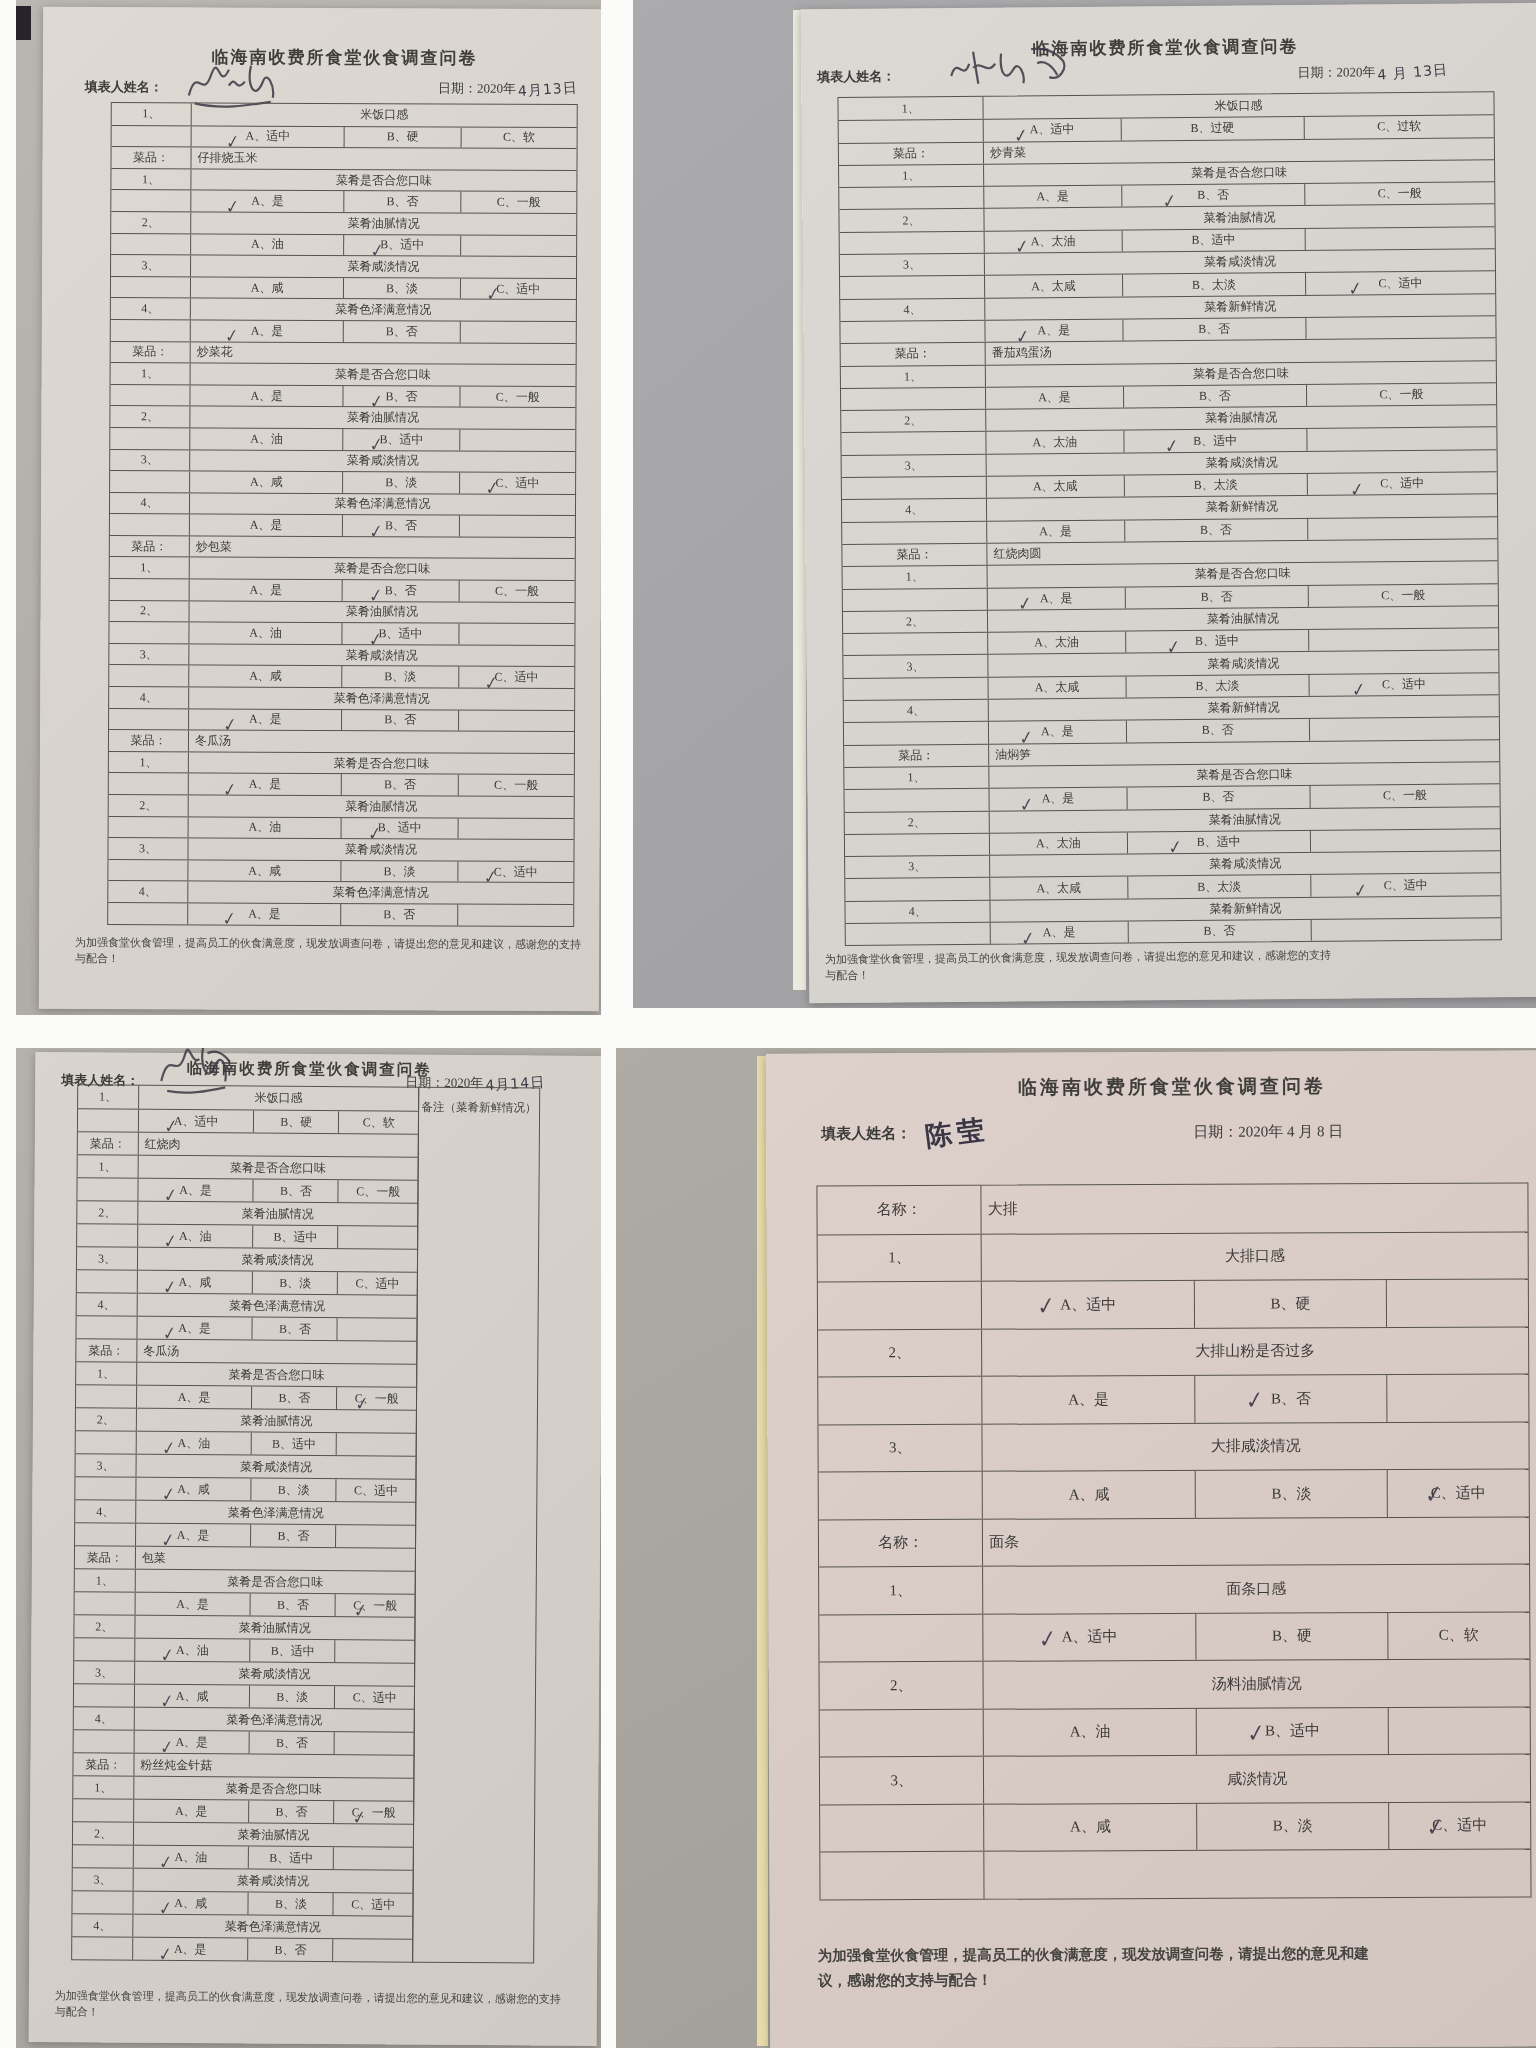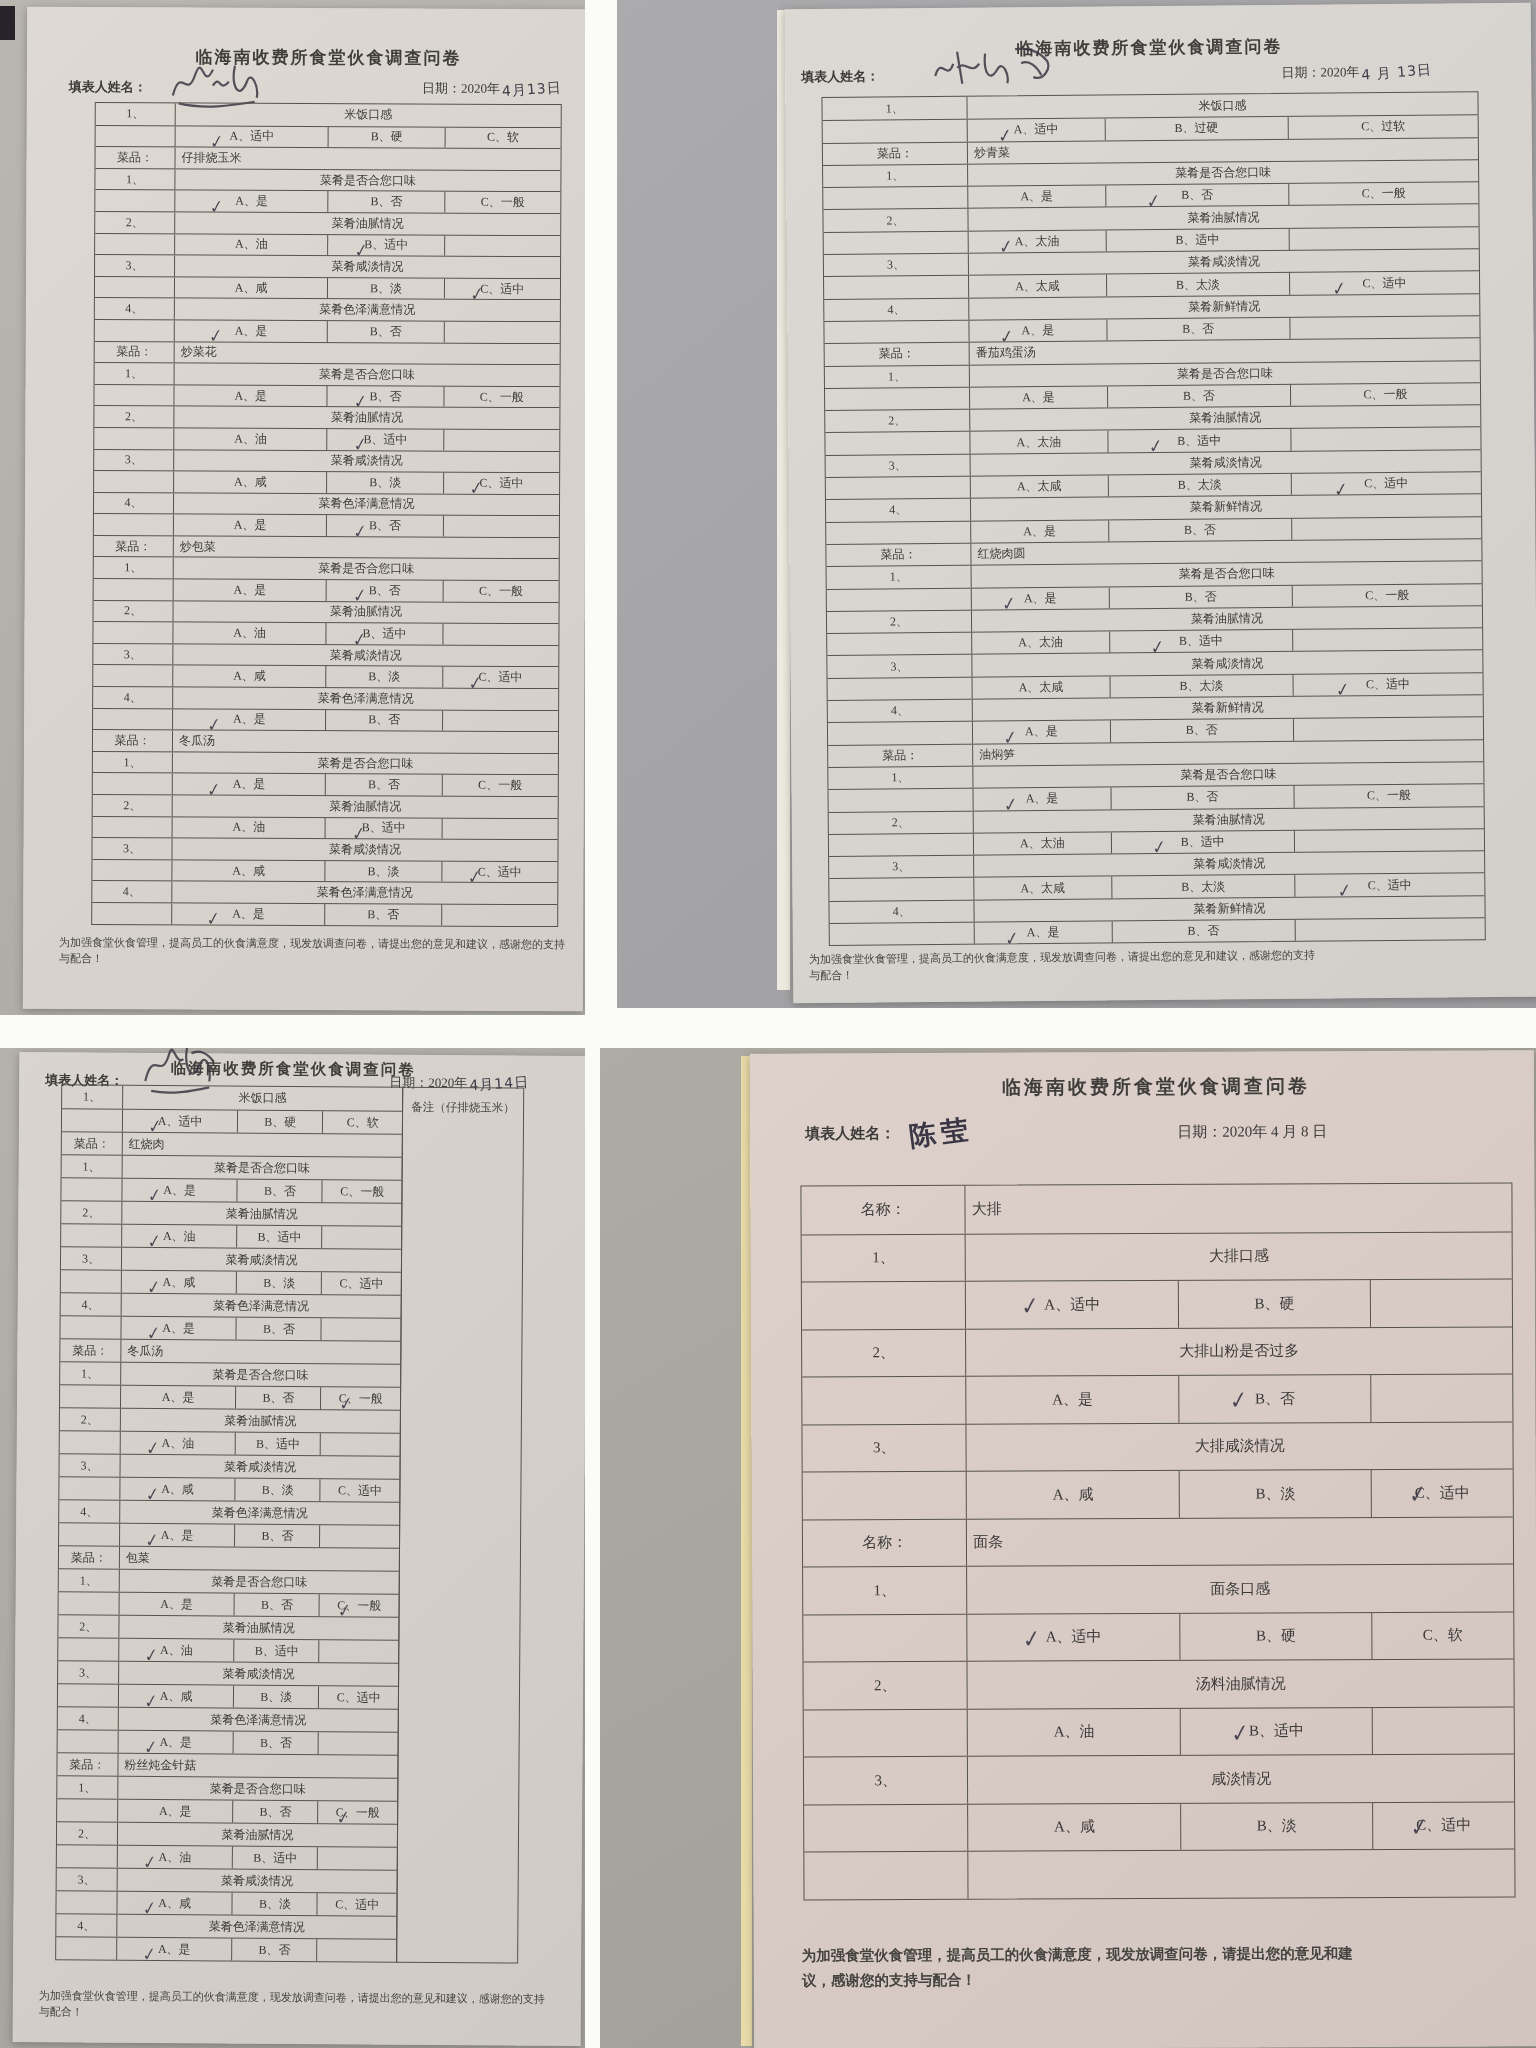--- a/index.html
+++ b/index.html
@@ -1,18 +1,18 @@
 <!DOCTYPE html>
 <html><head>
 <meta charset="utf-8">
 <style>
   html,body{margin:0;padding:0;}
   body{width:1536px;height:2048px;background:#fbfbf9;position:relative;overflow:hidden;
        font-family:"Liberation Serif","DejaVu Serif",serif;color:#3b3a38;}
-  .photo{position:absolute;overflow:hidden;}
+  .photo{position:absolute;overflow:hidden;margin-left:16px;}
   .photo-0{left:0;top:0;width:585px;height:1015px;background:linear-gradient(160deg,#bab7b1,#aeaba5);}
   .photo-1{left:617px;top:0;width:919px;height:1008px;background:linear-gradient(140deg,#abaaac,#9d9c9e);}
   .photo-2{left:0;top:1048px;width:585px;height:1000px;background:linear-gradient(150deg,#b5b2ac,#a5a29c);}
   .photo-3{left:600px;top:1048px;width:936px;height:1000px;background:linear-gradient(150deg,#aeaba4,#a09d96);}
   .paper{position:absolute;box-shadow:0 2px 8px rgba(40,40,40,.35);}
   .form-0 .paper{left:25px;top:8px;width:560px;height:1002px;background:linear-gradient(135deg,#dedad3,#d3cfc8);transform:rotate(.25deg);}
   .form-1 .paper{left:172px;top:6px;width:746px;height:994px;background:linear-gradient(135deg,#dcd8d3,#d2cec9);transform:rotate(-.5deg);}
   .form-2 .paper{left:16px;top:6px;width:568px;height:990px;background:linear-gradient(135deg,#d9d5ce,#cfcbc4);transform:rotate(.4deg);}
   .form-3 .paper{left:152px;top:4px;width:784px;height:996px;background:linear-gradient(140deg,#ded1cb,#d2c4be);transform:rotate(-.25deg);}
   .edgestrip{position:absolute;}
@@ -1044,21 +1044,21 @@
             </div>
             <div class="cell c2">
               <span>B、否</span>
             </div>
             <div class="cell c3">
               <span></span>
             </div>
           </div>
         </div>
       <div class="remark">
-        <span>备注（仔排烧玉米）</span>
+        <span>备注（菜肴新鲜情况）</span>
       </div>
     </div>
     <div class="foot">
       <div>为加强食堂伙食管理，提高员工的伙食满意度，现发放调查问卷，请提出您的意见和建议，感谢您的支持</div>
       <div>与配合！</div>
     </div>
   </div>
 </section>
 
 <section class="photo photo-3 form-3">

